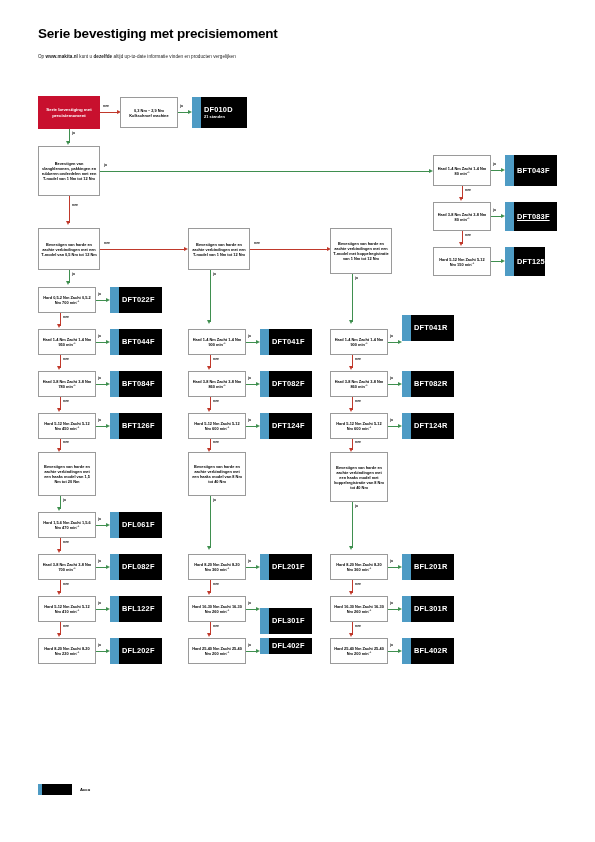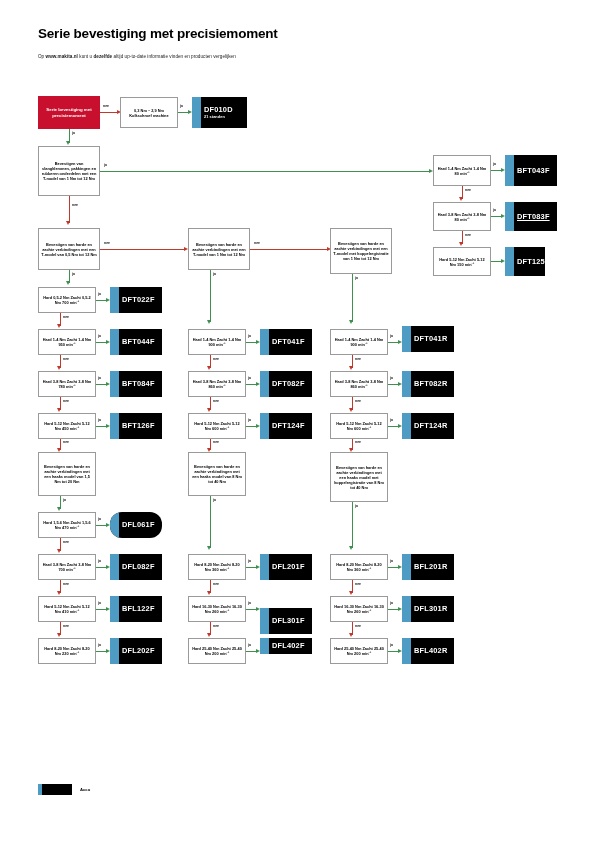--- a/index.html
+++ b/index.html
@@ -250,21 +250,21 @@
   <div class="ln ln-v green" style="left:352px;top:274px;height:48px;"></div>
   <div class="arrow arr-down-g" style="left:349.4px;top:320px;"></div>
   <div class="lbl" style="left:355px;top:276px;">ja</div>
 
   <div class="node n-white" style="left:330px;top:329px;width:58px;height:26px;">
     <span>Hard 1-4 Nm Zacht 1-4 Nm 900 min⁻¹</span>
   </div>
   <div class="ln ln-h green" style="left:388px;top:342px;width:11px;"></div>
   <div class="arrow arr-right-g" style="left:398px;top:339.5px;"></div>
   <div class="lbl" style="left:390px;top:334px;">ja</div>
-  <div class="node n-prod" style="left:402px;top:326px;width:52px;height:26px;">
+  <div class="node n-prod" style="left:402px;top:315px;width:52px;height:26px;">
     <span class="bar"></span>
     <span class="plabel">DFT041R</span>
   </div>
   <div class="ln ln-v red" style="left:352px;top:355px;height:13px;"></div>
   <div class="arrow arr-down-r" style="left:349.4px;top:366px;"></div>
   <div class="lbl" style="left:355px;top:357px;">nee</div>
 
   <div class="node n-white" style="left:330px;top:371px;width:58px;height:26px;">
     <span>Hard 3-8 Nm Zacht 3-8 Nm 860 min⁻¹</span>
   </div>
@@ -299,21 +299,21 @@
   <div class="ln ln-v green" style="left:60px;top:496px;height:13px;"></div>
   <div class="arrow arr-down-g" style="left:57.4px;top:507px;"></div>
   <div class="lbl" style="left:63px;top:498px;">ja</div>
 
   <div class="node n-white" style="left:38px;top:512px;width:58px;height:26px;">
     <span>Hard 1,5-6 Nm Zacht 1,5-6 Nm 470 min⁻¹</span>
   </div>
   <div class="ln ln-h green" style="left:96px;top:525px;width:11px;"></div>
   <div class="arrow arr-right-g" style="left:106px;top:522.5px;"></div>
   <div class="lbl" style="left:98px;top:517px;">ja</div>
-  <div class="node n-prod" style="left:110px;top:512px;width:52px;height:26px;border-radius:12px;">
+  <div class="node n-prod" style="left:110px;top:512px;width:52px;height:26px;">
     <span class="bar"></span>
     <span class="plabel">DFL061F</span>
   </div>
   <div class="ln ln-v red" style="left:60px;top:538px;height:13px;"></div>
   <div class="arrow arr-down-r" style="left:57.4px;top:549px;"></div>
   <div class="lbl" style="left:63px;top:540px;">nee</div>
 
   <div class="node n-white" style="left:38px;top:554px;width:58px;height:26px;">
     <span>Hard 3-8 Nm Zacht 3-8 Nm 700 min⁻¹</span>
   </div>

